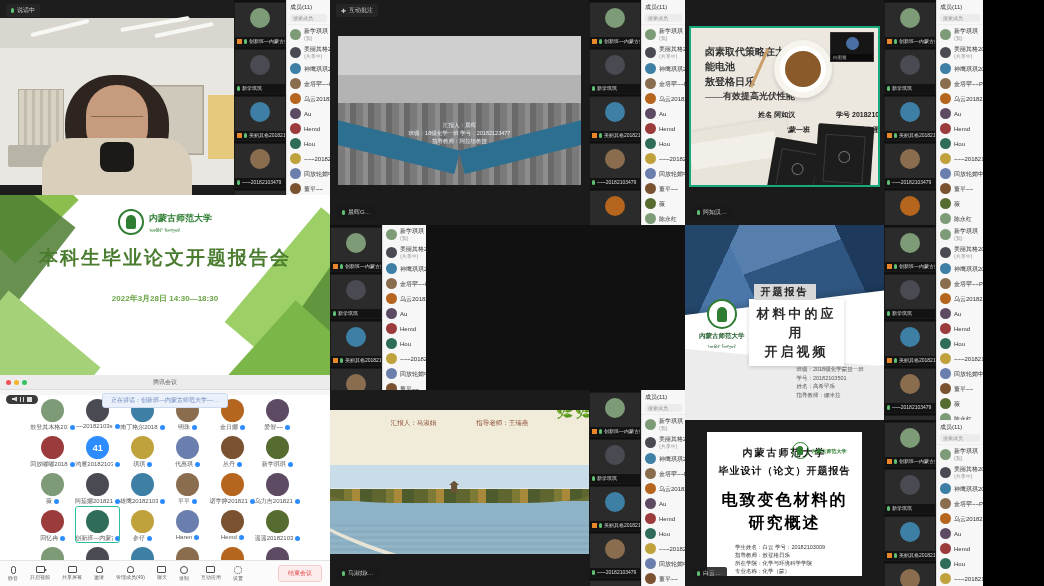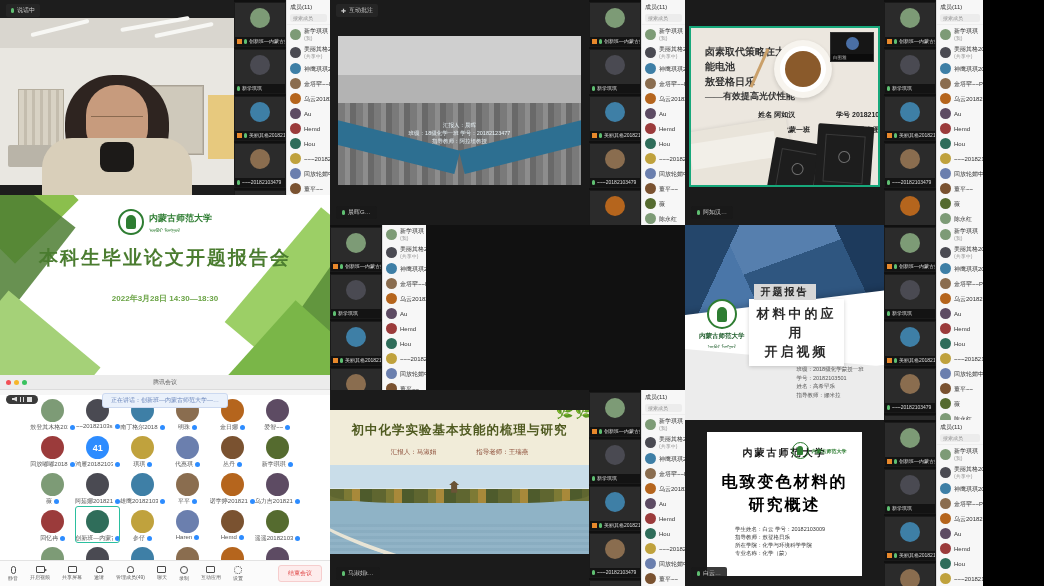--- a/index.html
+++ b/index.html
@@ -985,21 +985,20 @@
   </div>
 
 </div>
         </div>
       </div>
     </div>
 
     <div class="panel" style="height:196px">
       <div class="stage pF">
         <div class="slide">
-          <div class="ftitle">初中化学实验基本技能的梳理与研究</div>
           <div class="fcred">
             <span>汇报人：马淑娟</span>
             <span>指导老师：王瑞燕</span>
           </div>
           <div class="photo">
             <div class="trees"></div>
             <div class="pagoda"></div>
             <div class="refl"></div>
             <div class="shore"></div>
           </div>
@@ -1527,20 +1526,21 @@
     </div>
 
     <div class="panel" style="height:166px">
       <div class="stage pI">
         <div class="slide">
           <div class="ilogo">
             <div class="ring"></div>
             <div class="tx">内蒙古师范大学</div>
           </div>
           <div class="uni">内蒙古师范大学</div>
+          <div class="sub">毕业设计（论文）开题报告</div>
           <div class="t1">
             <div>电致变色材料的</div>
             <div>研究概述</div>
           </div>
           <div class="dets">
   <div>学生姓名：白云    学号：20182103009</div>
 
   <div>指导教师：敖登格日乐</div>
 
   <div>所在学院：化学与环境科学学院</div>

